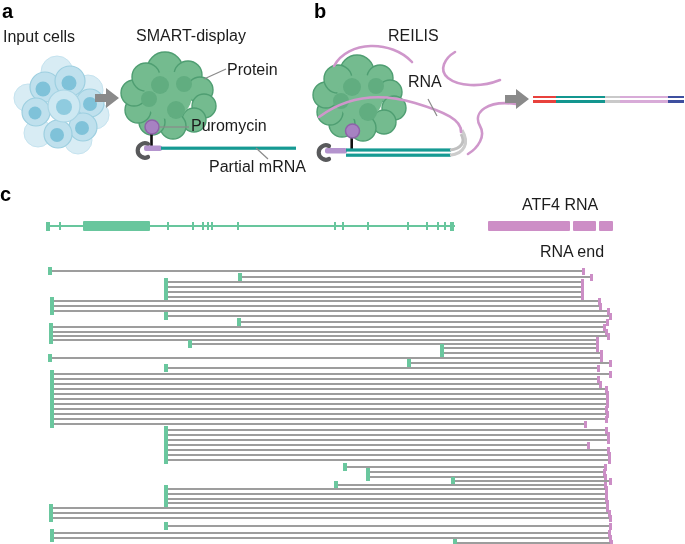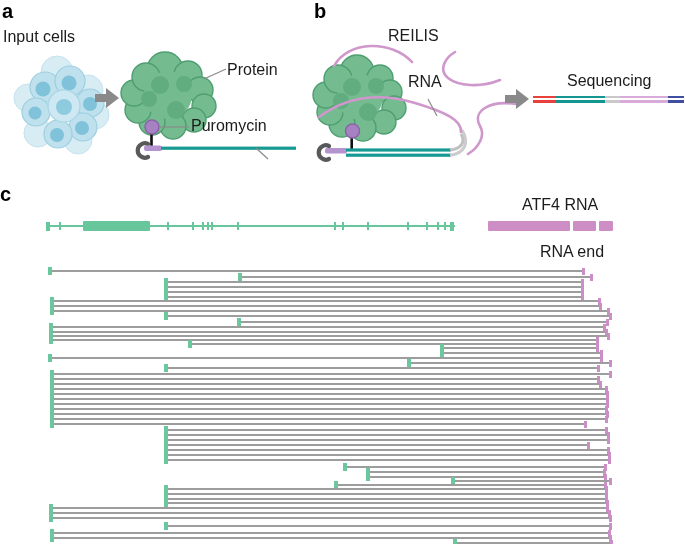--- a/index.html
+++ b/index.html
@@ -306,24 +306,25 @@
       <div style="position: absolute; left: 52px; top: 537.4px; width: 558px; height: 1.2px; background: rgb(157, 157, 157);"></div>
       <div style="position: absolute; left: 50px; top: 534.2px; width: 4px; height: 7.5px; background: rgb(106, 199, 158);"></div>
       <div style="position: absolute; left: 609px; top: 534.5px; width: 3.2px; height: 7px; background: rgb(204, 142, 198);"></div>
       <div style="position: absolute; left: 455px; top: 542.4px; width: 156px; height: 1.2px; background: rgb(157, 157, 157);"></div>
       <div style="position: absolute; left: 453px; top: 539.2px; width: 4px; height: 7.5px; background: rgb(106, 199, 158);"></div>
       <div style="position: absolute; left: 610px; top: 539.5px; width: 3.2px; height: 7px; background: rgb(204, 142, 198);"></div>
     </div>
 
   <div class="panel-letter" style="left:2px;top:0px">a</div>
   <div class="lbl" style="left:3px;top:28px">Input cells</div>
+  <div class="lbl" style="left:136px;top:27px">SMART-display</div>
   <div class="lbl" style="left:227px;top:61px">Protein</div>
   <div class="lbl" style="left:191px;top:117px">Puromycin</div>
+  <div class="lbl" style="left:209px;top:158px">Partial mRNA</div>
 
   <div class="panel-letter" style="left:314px;top:0px">b</div>
   <div class="lbl" style="left:388px;top:27px">REILIS</div>
   <div class="lbl" style="left:408px;top:73px">RNA</div>
-  <div class="lbl" style="left:567px;top:72px">Sequencing</div>
 
   <div class="panel-letter" style="left:0px;top:183px">c</div>
   <div class="lbl" style="left:522px;top:196px">ATF4 RNA</div>
   <div class="lbl" style="left:540px;top:243px">RNA end</div>
 </div>
 
 </body></html>

